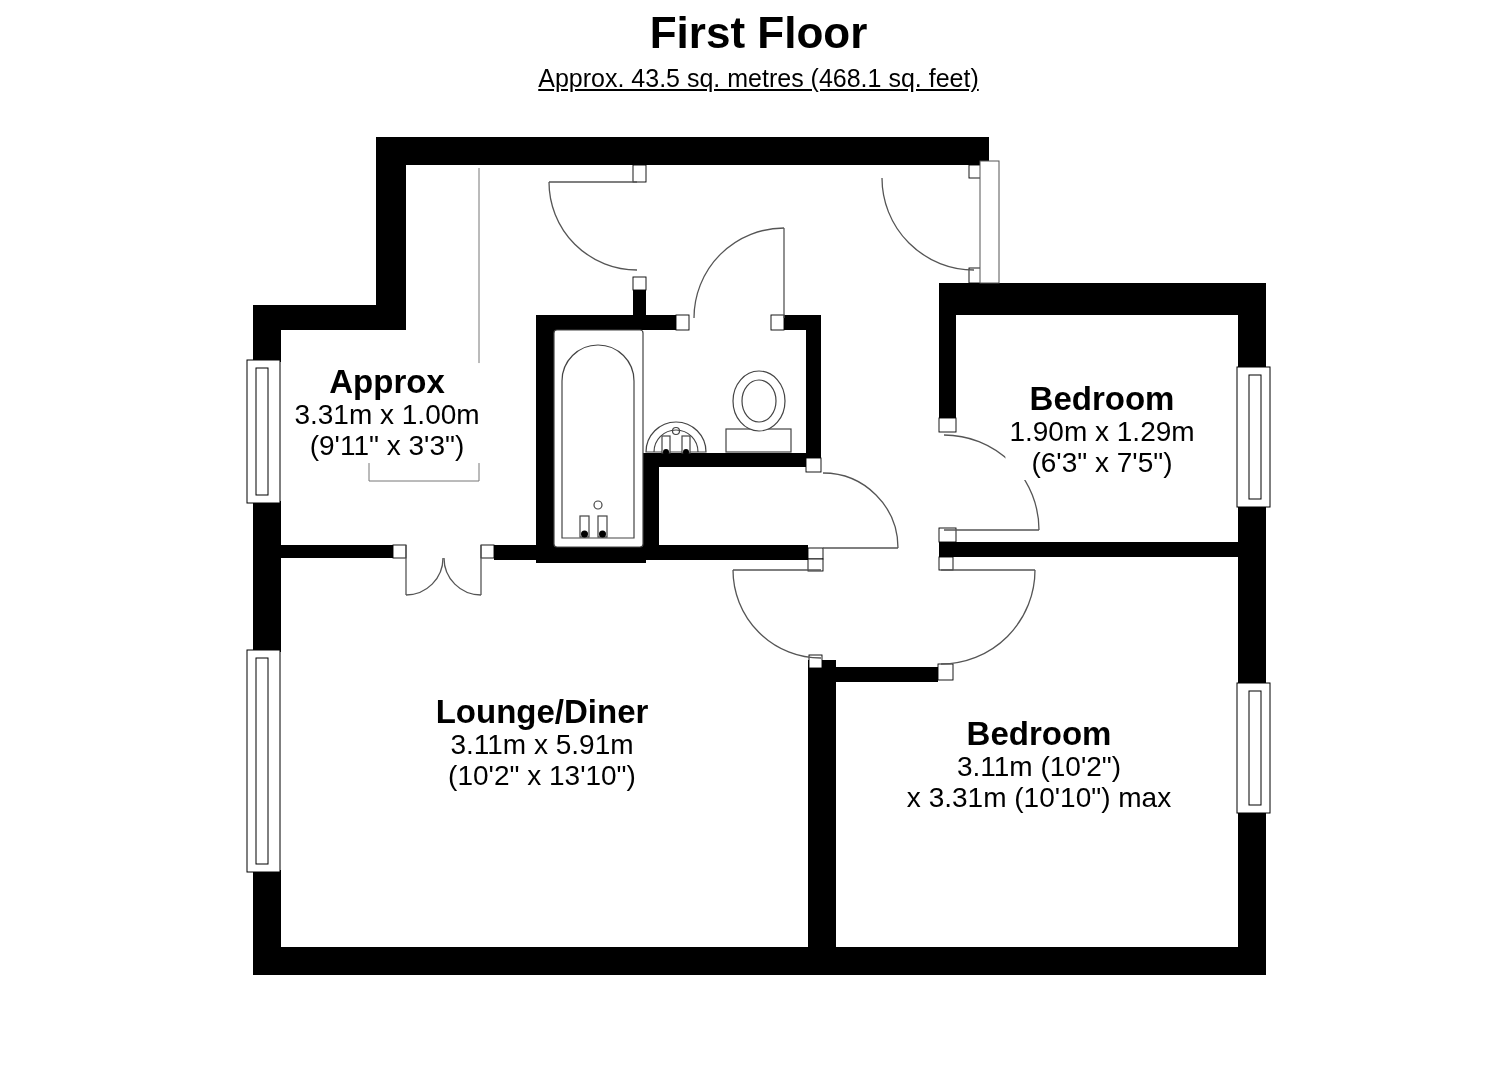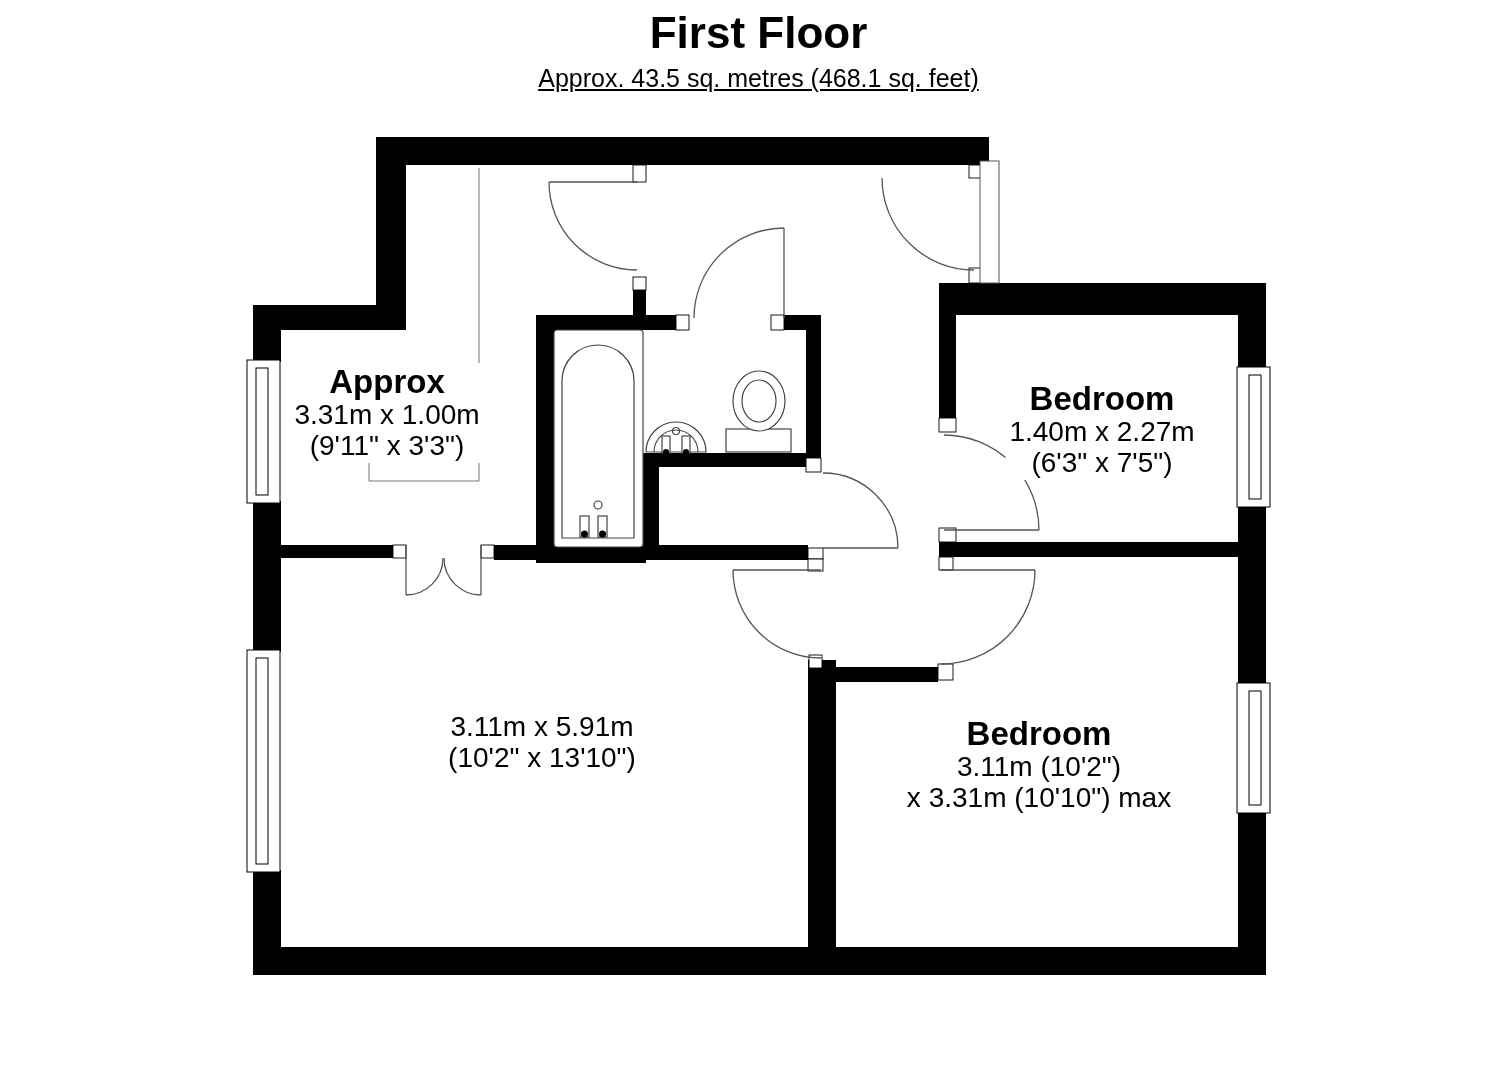--- a/index.html
+++ b/index.html
@@ -162,25 +162,26 @@
   </div>
 
   <div class="room-label" style="left:371px;top:413px">
     <div class="room-name">Approx</div>
     <div class="room-dim">3.31m x 1.00m</div>
     <div class="room-dim">(9'11" x 3'3")</div>
   </div>
 
   <div class="room-label" style="left:1086px;top:430px">
     <div class="room-name">Bedroom</div>
-    <div class="room-dim">1.40m x 2.27m</div>
+    <div class="room-dim">1.90m x 1.29m</div>
     <div class="room-dim">(6'3" x 7'5")</div>
   </div>
 
   <div class="room-label" style="left:526px;top:743px">
+    <div class="room-name">Lounge/Diner</div>
     <div class="room-dim">3.11m x 5.91m</div>
     <div class="room-dim">(10'2" x 13'10")</div>
   </div>
 
   <div class="room-label" style="left:1023px;top:765px">
     <div class="room-name">Bedroom</div>
     <div class="room-dim">3.11m (10'2")</div>
     <div class="room-dim">x 3.31m (10'10") max</div>
   </div>
 

